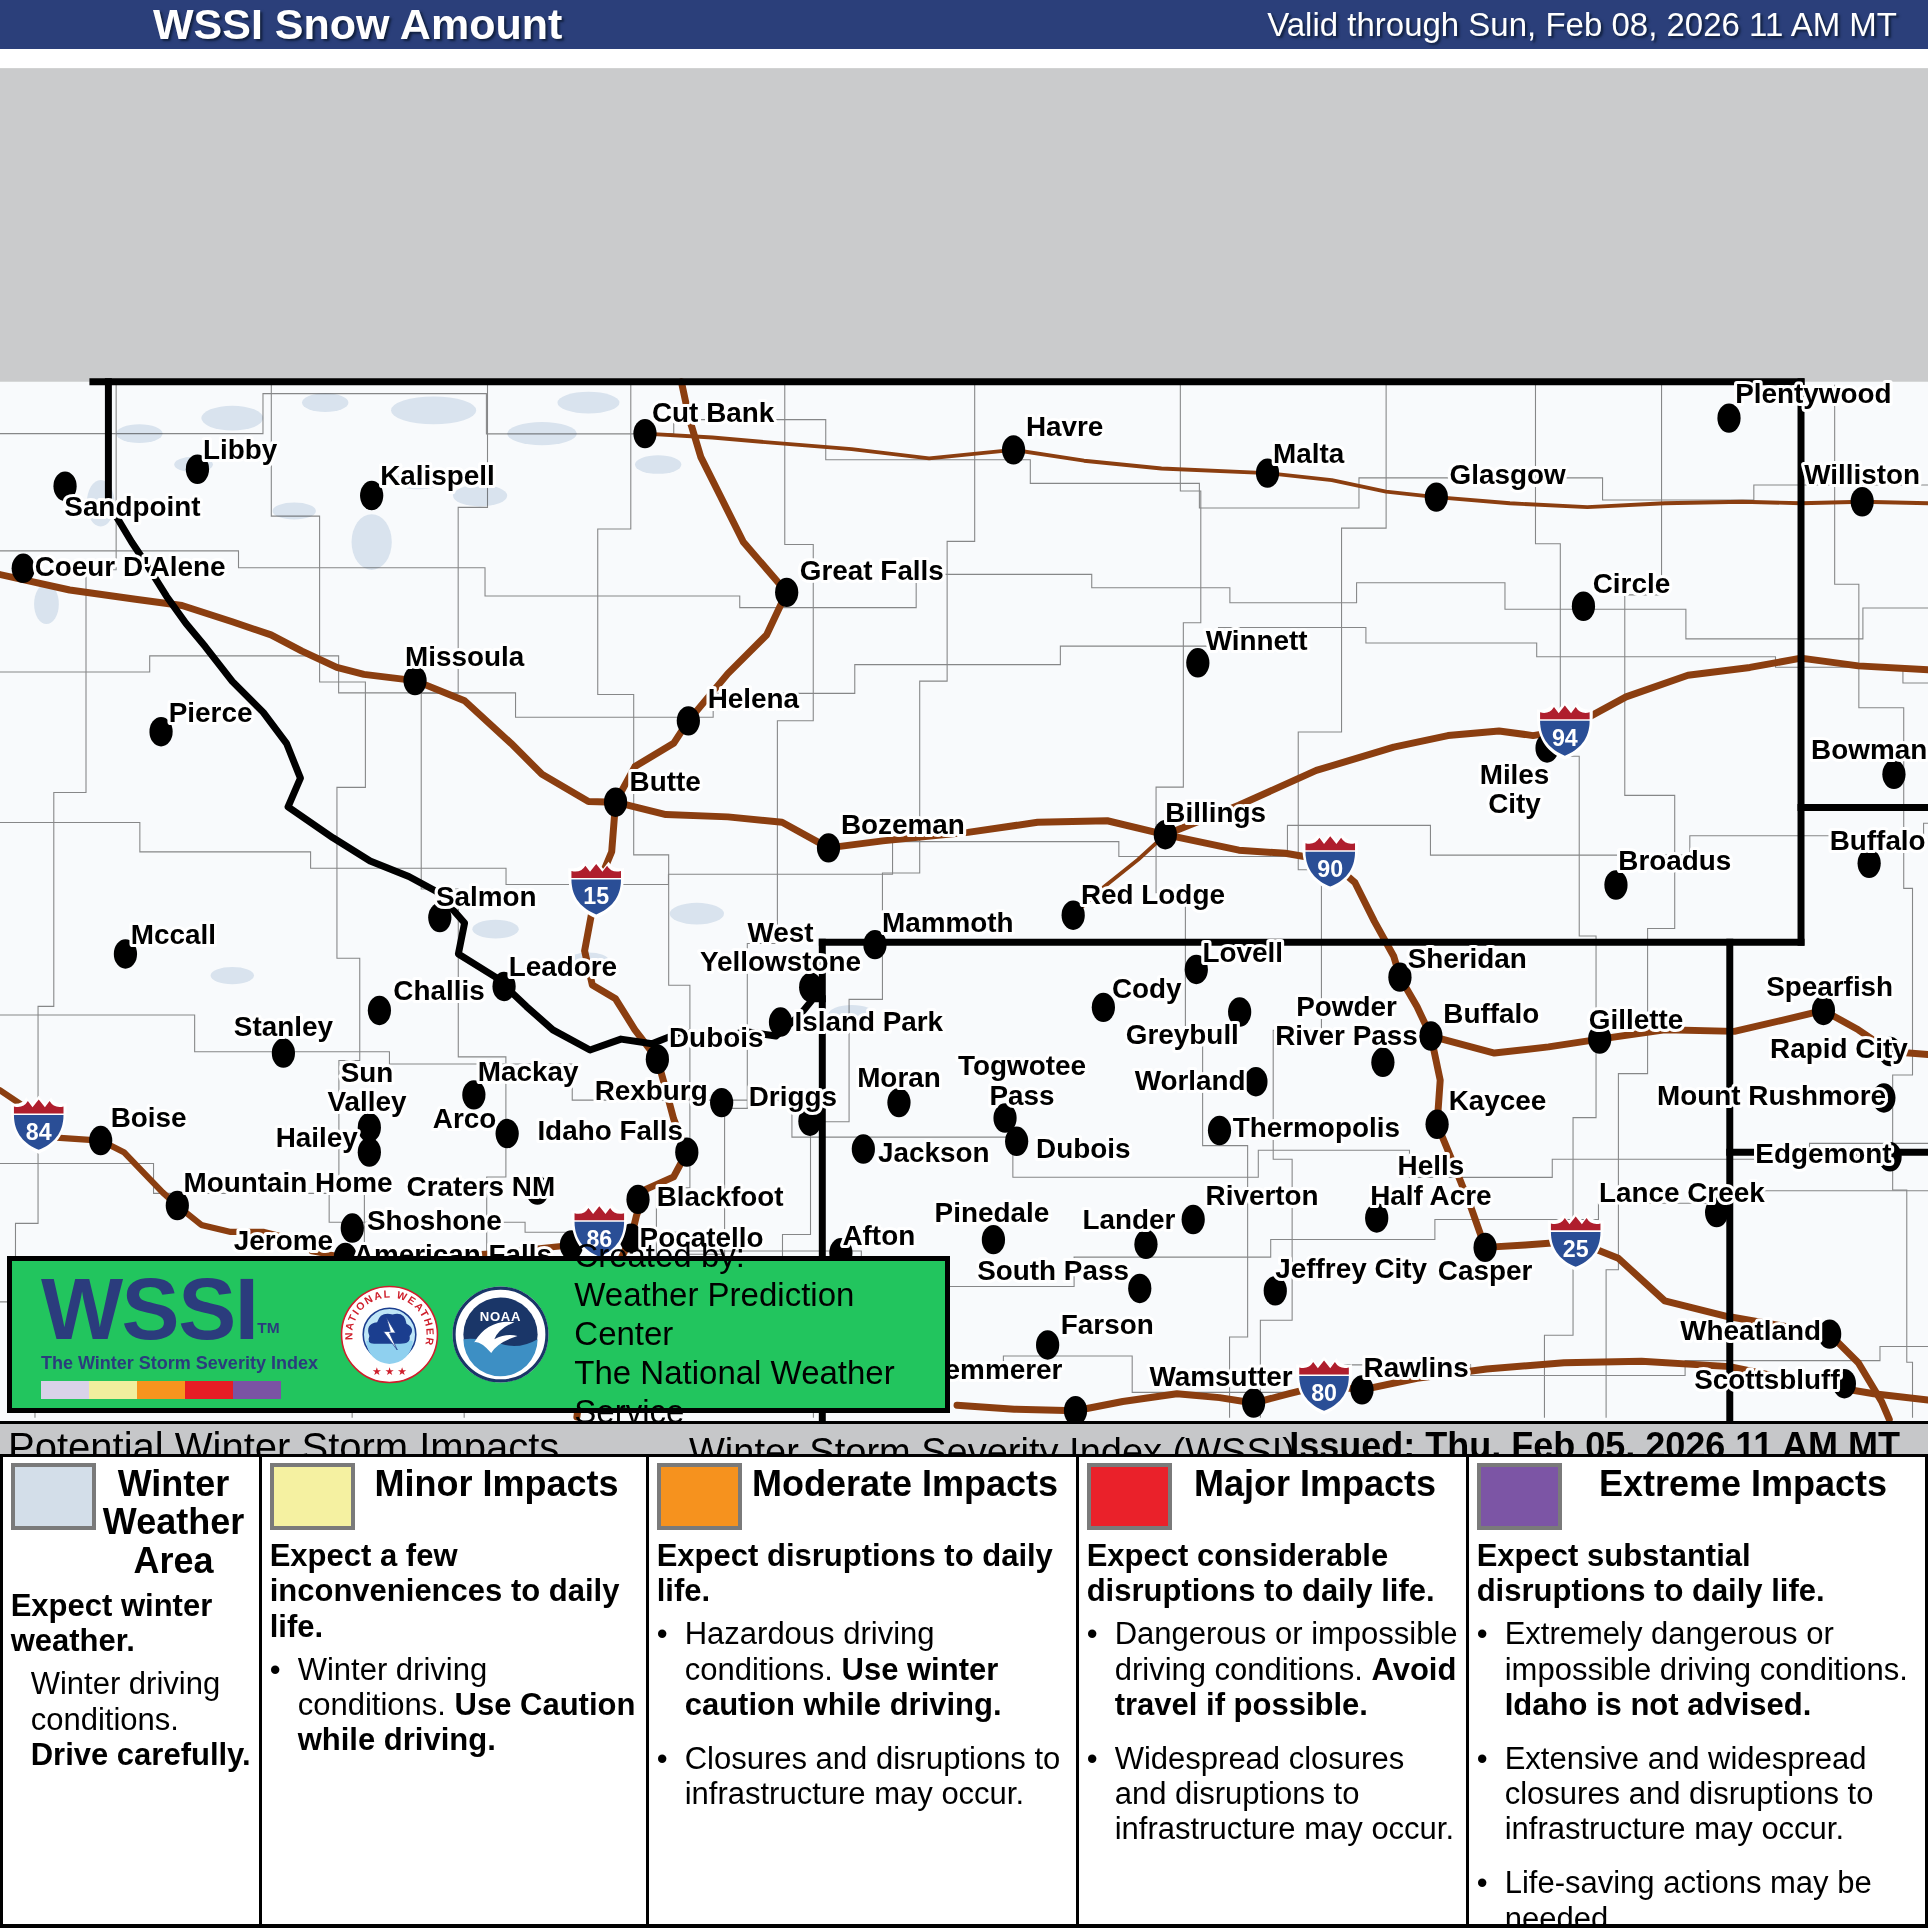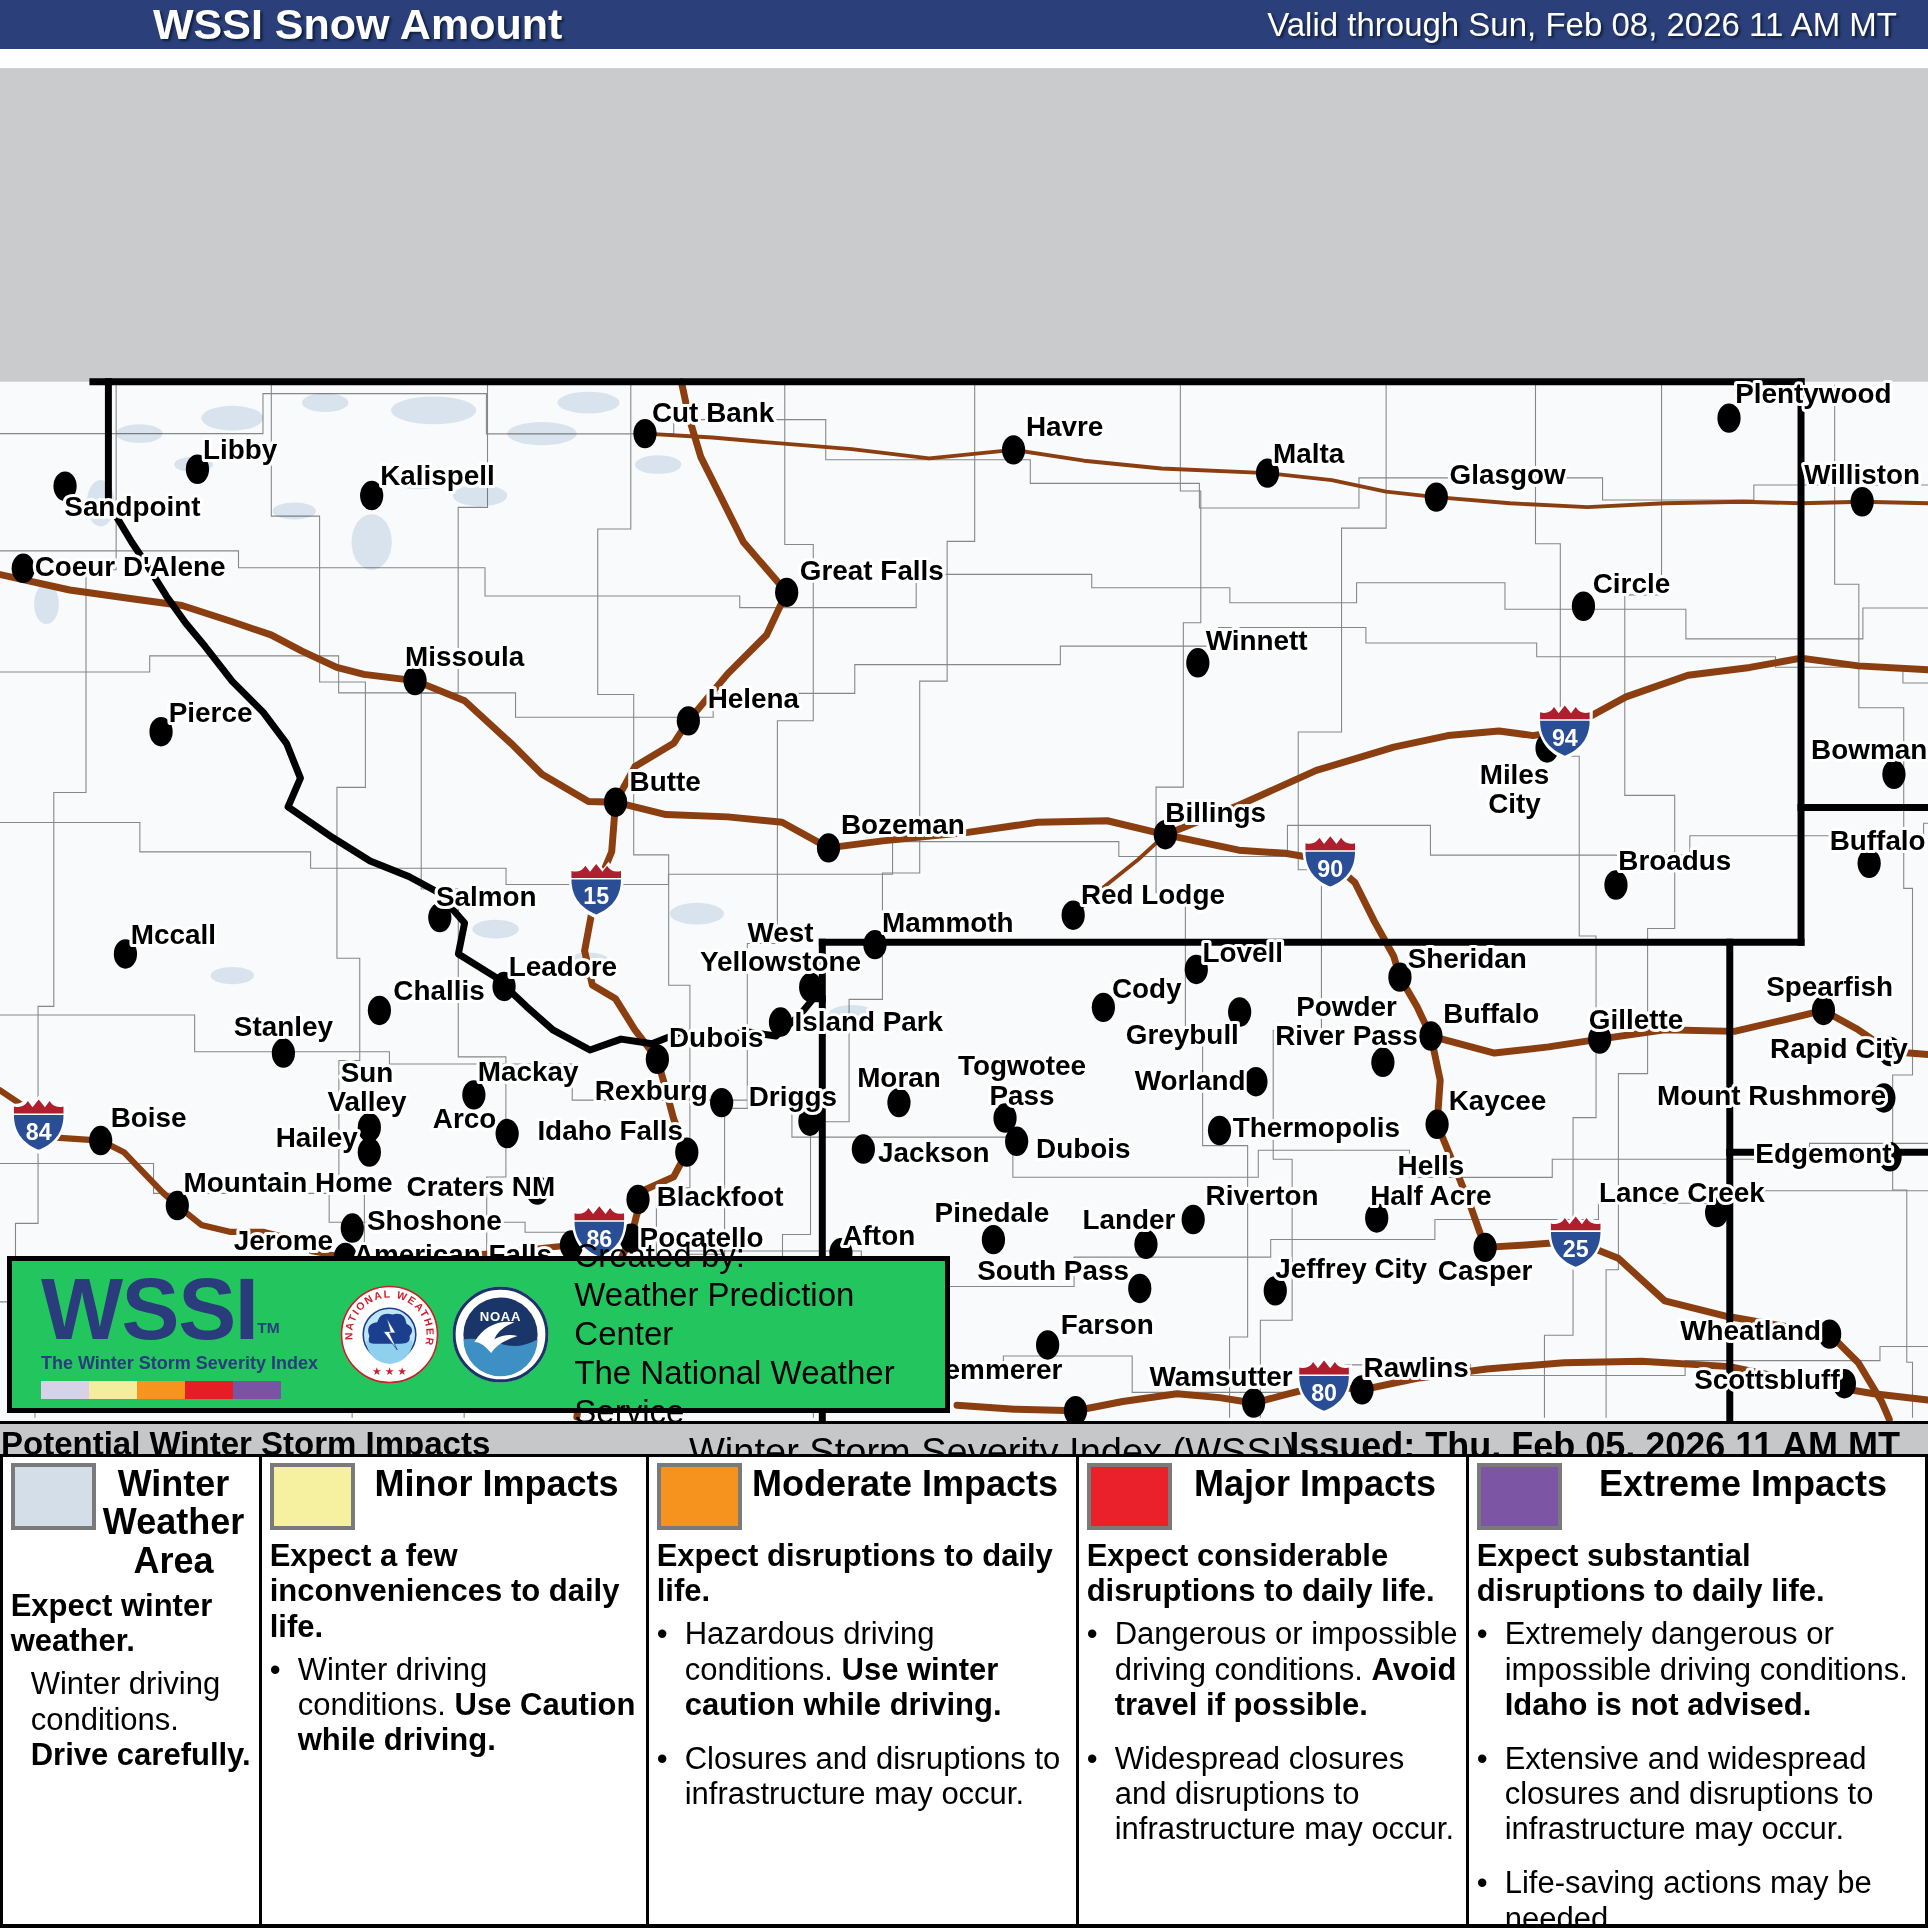--- a/index.html
+++ b/index.html
@@ -20,21 +20,21 @@
   .wssiword{font-size:87px;font-weight:bold;color:#2B3C7D;line-height:0.9;letter-spacing:-1.5px;}
   .wssitm{font-size:15.5px;font-weight:bold;color:#2B3C7D;vertical-align:6.2px;letter-spacing:0;}
   .wssitag{font-size:18px;font-weight:bold;color:#2B3C7D;margin-top:4.6px;white-space:nowrap;}
   .strip{display:flex;margin-top:6.2px;}
   .strip span{width:48px;height:18px;display:block;}
   .logocircles{display:flex;align-items:center;margin-left:22px;}
   .createdby{margin-left:24px;font-size:33px;color:#000;line-height:1.18;}
   
   .bar{position:absolute;left:0;top:1421px;width:1928px;height:36px;background:#C6C7C9;
        border-top:3.9px solid #000;border-bottom:3.9px solid #000;box-sizing:border-box;z-index:5;}
-  .bar .l{position:absolute;left:1px;top:0.8px;font-size:33px;font-weight:bold;color:#000;}
+  .bar .l{position:absolute;left:8px;top:0.8px;font-size:40px;font-weight:normal;color:#000;}
   .bar .c{position:absolute;left:689px;top:7px;font-size:38px;color:#000;}
   .bar .r{position:absolute;right:28px;top:0.8px;font-size:36px;font-weight:bold;color:#000;}
   
   .legend{position:absolute;left:0;top:1457px;width:1928px;height:471px;background:#fff;z-index:5;
           display:flex;box-sizing:border-box;border-left:3.1px solid #000;border-right:3.1px solid #000;
           border-bottom:4.6px solid #000;}
   .col{box-sizing:border-box;padding:6.2px 7.7px 0 7.7px;height:100%;}
   .col + .col{border-left:3.1px solid #000;}
   .leghead{display:flex;align-items:flex-start;margin-bottom:7.7px;}
   .swatch{width:77px;height:59px;border:4.6px solid #7A7A7A;flex:0 0 auto;box-sizing:content-box;}

